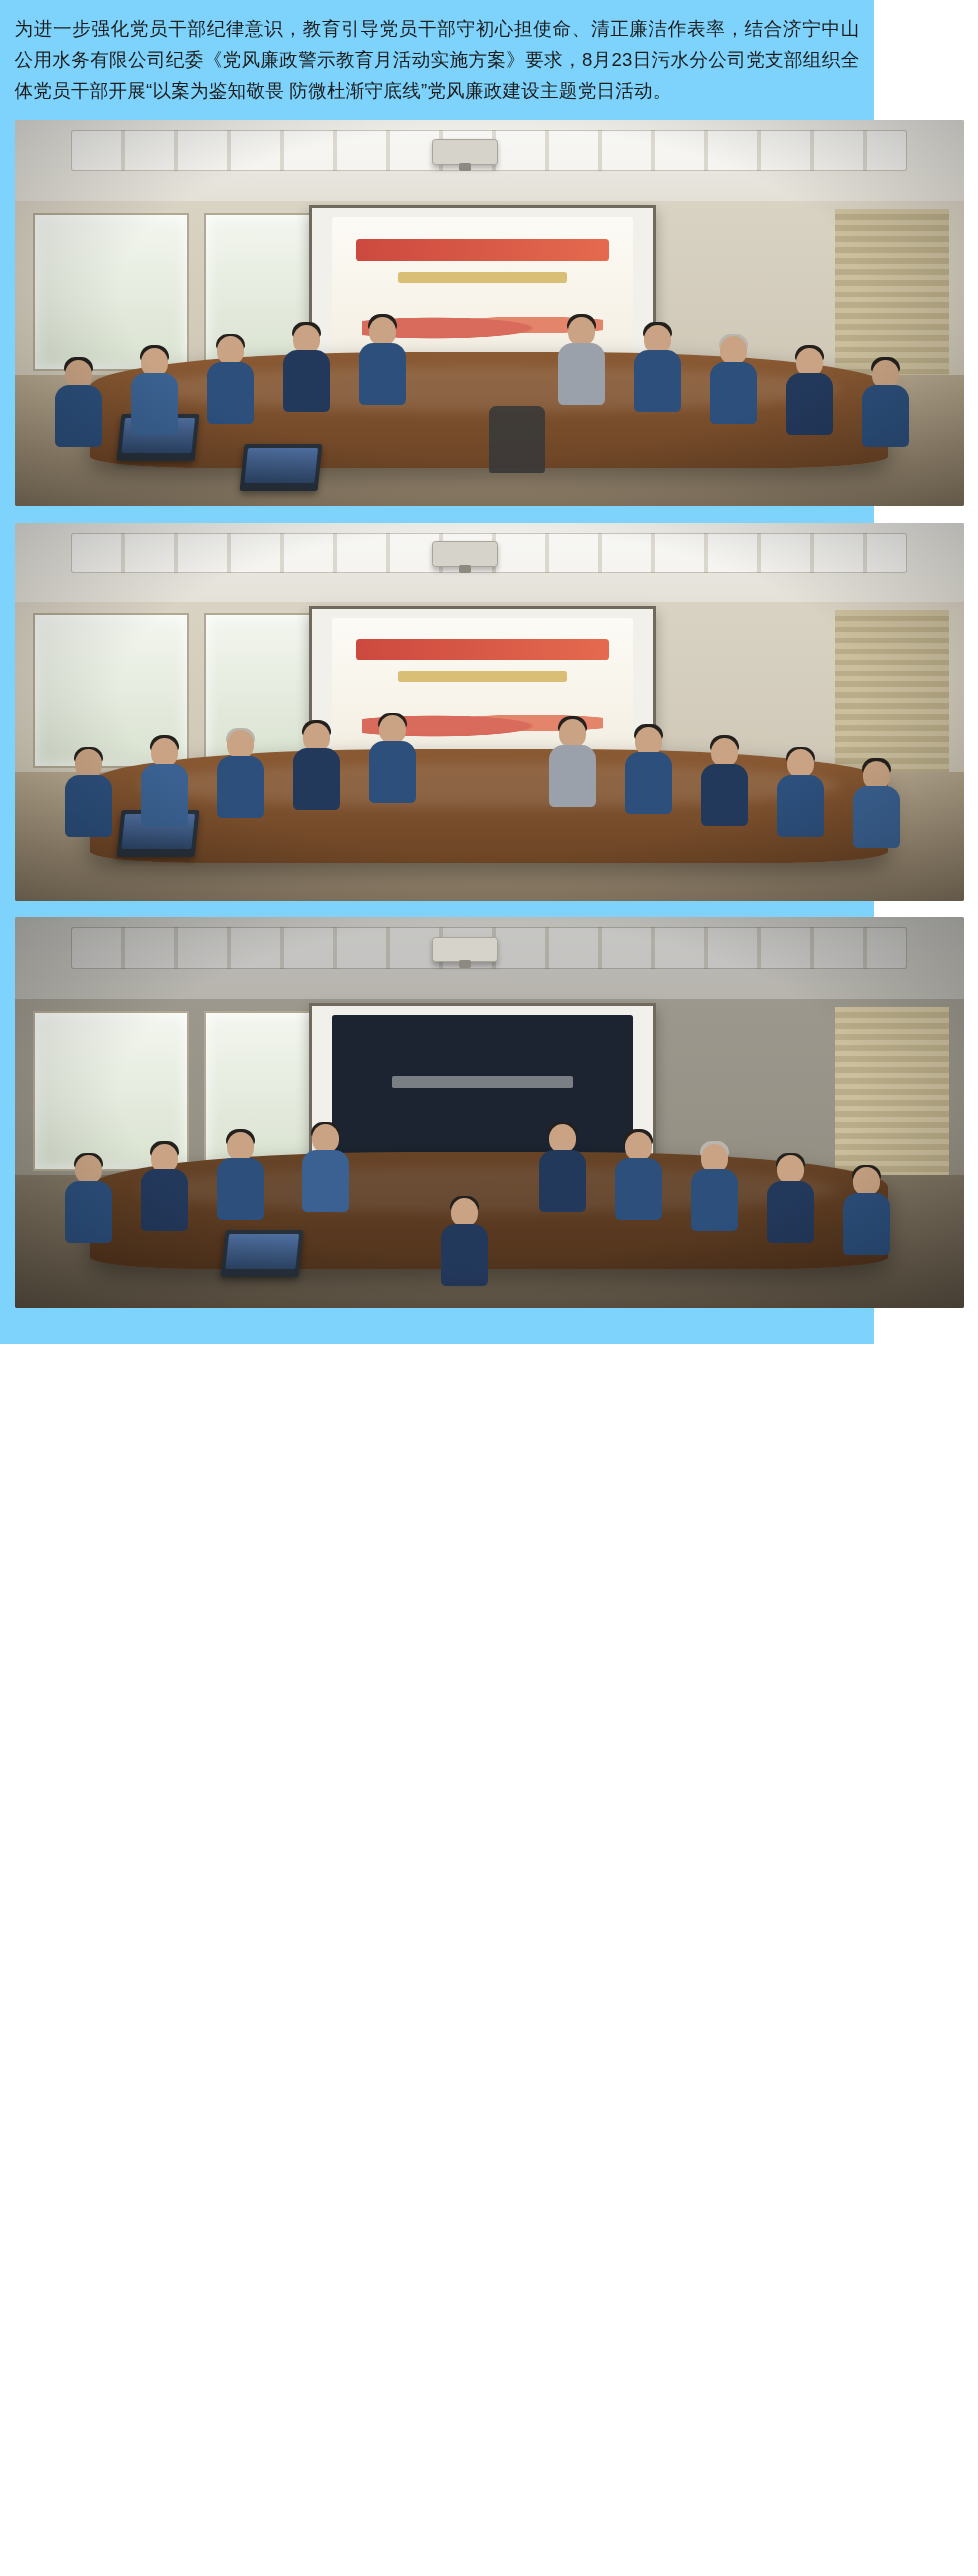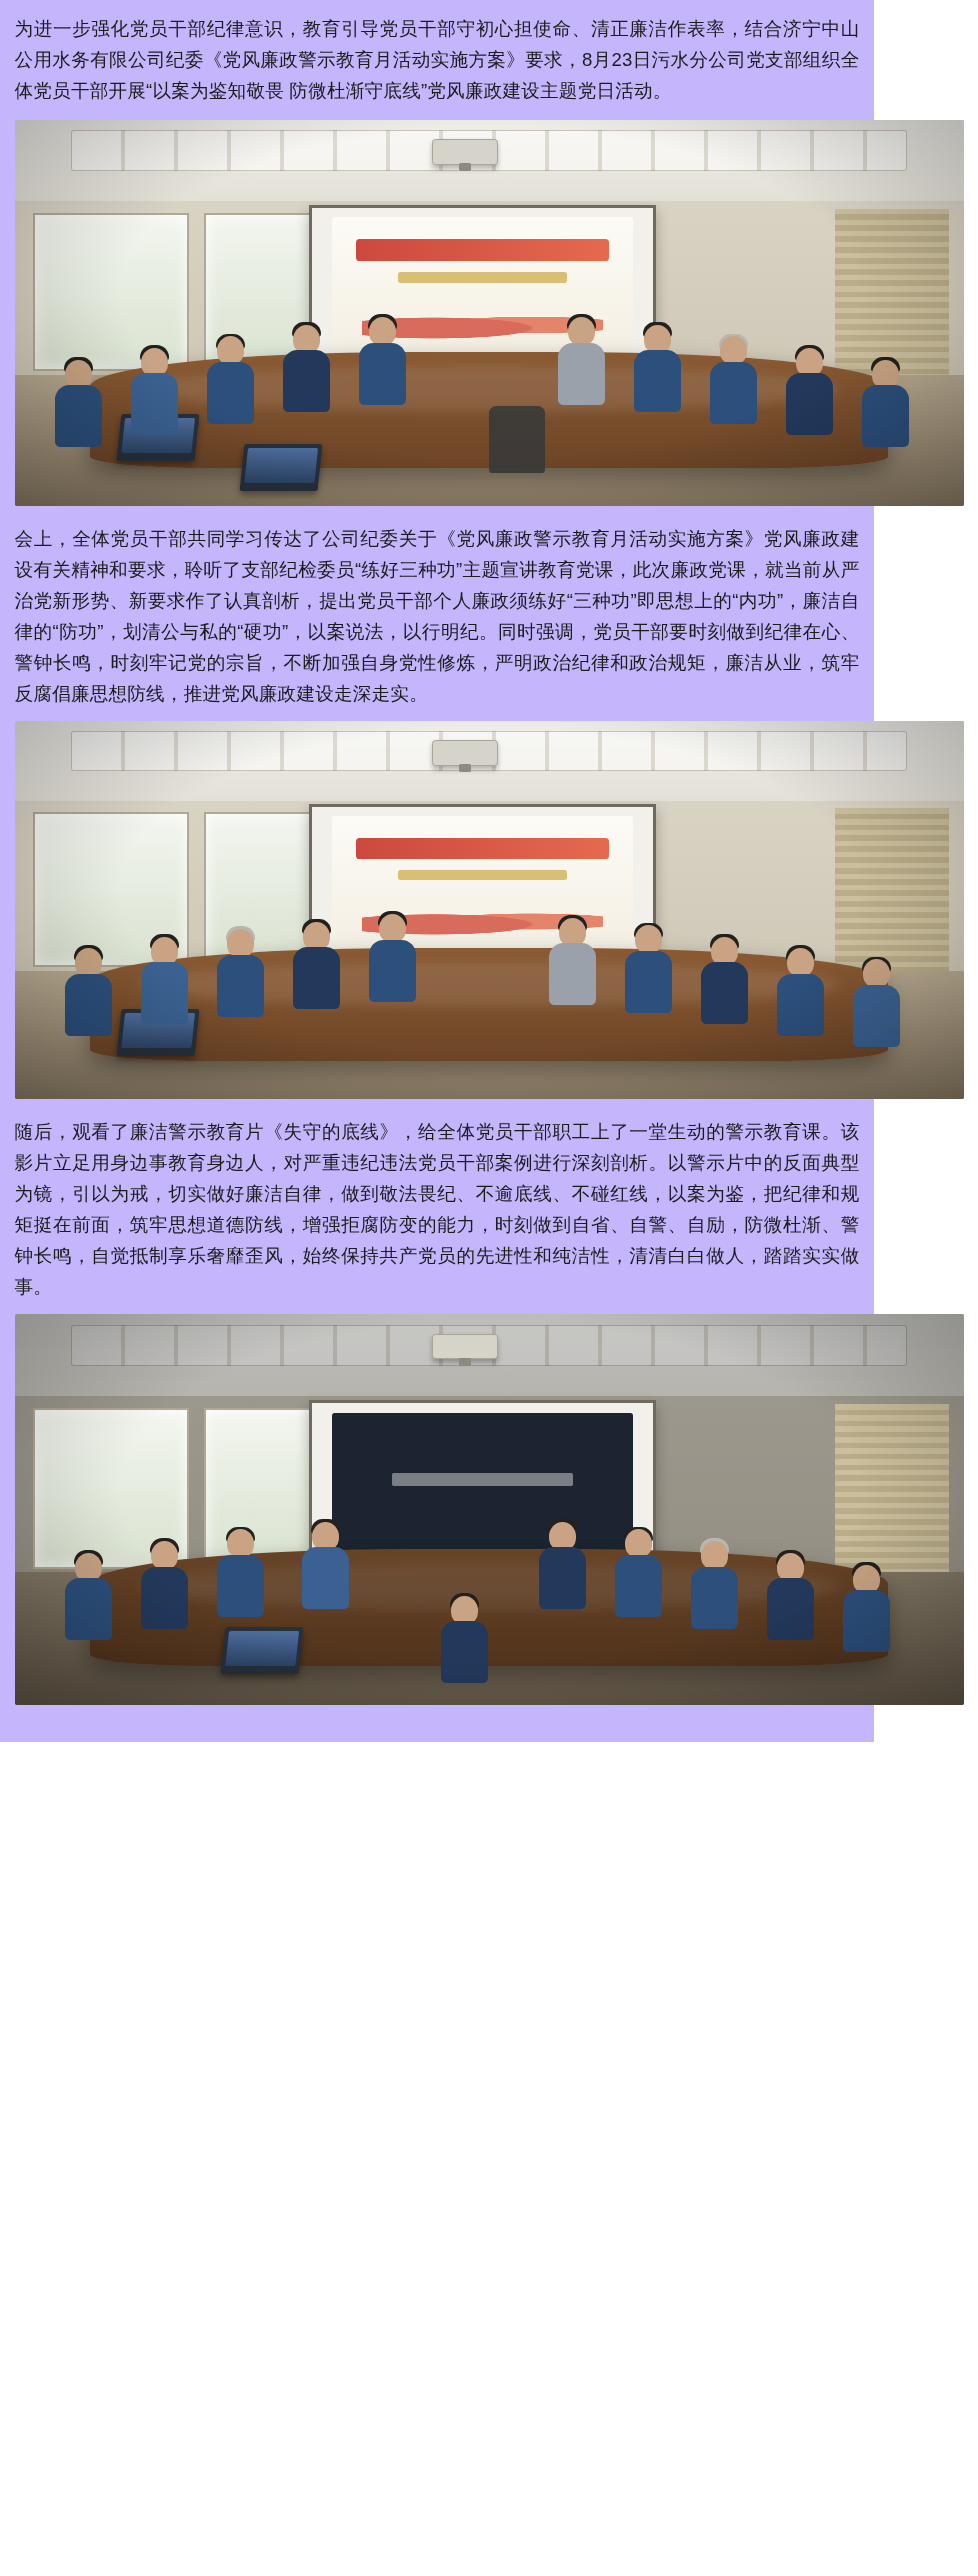--- a/index.html
+++ b/index.html
@@ -8,21 +8,21 @@
     background: #ffffff;
   }
   body {
     font-family: "Liberation Sans", sans-serif;
     width: 978px;
   }
   .page {
     width: 874px;
     box-sizing: border-box;
     padding: 12.7px 14.5px 20px 14.5px;
-    background: #c4b5fd;
+    background: #7dd3fc;
   }
   .para {
     font-size: 18.6px;
     line-height: 31px;
     color: #1c1c1c;
     text-align: justify;
     text-justify: inter-ideograph;
     letter-spacing: 0.2px;
     margin: 0 0 12.7px 0;
     word-break: break-all;
@@ -354,21 +354,20 @@
       <div class="person" style="left:89%; top:62%;">
           <div class="hair"></div>
           <div class="head"></div>
           <div class="body"></div>
         </div>
       <div class="chair" style="left:50%; top:74%;"></div>
       <div class="vignette"></div>
     </div>
   </div>
 
-  <p class="para">会上，全体党员干部共同学习传达了公司纪委关于《党风廉政警示教育月活动实施方案》党风廉政建设有关精神和要求，聆听了支部纪检委员“练好三种功”主题宣讲教育党课，此次廉政党课，就当前从严治党新形势、新要求作了认真剖析，提出党员干部个人廉政须练好“三种功”即思想上的“内功”，廉洁自律的“防功”，划清公与私的“硬功”，以案说法，以行明纪。同时强调，党员干部要时刻做到纪律在心、警钟长鸣，时刻牢记党的宗旨，不断加强自身党性修炼，严明政治纪律和政治规矩，廉洁从业，筑牢反腐倡廉思想防线，推进党风廉政建设走深走实。</p>
 
   <div class="photo p2">
     <div class="scene">
       <div class="ceiling">
           <div class="ceiling-grid"></div>
         </div>
       <div class="projector"></div>
       <div class="backwall"></div>
       <div class="window w1"></div>
       <div class="window w2"></div>
@@ -430,21 +429,20 @@
         </div>
       <div class="person light" style="left:88%; top:63%;">
           <div class="hair"></div>
           <div class="head"></div>
           <div class="body"></div>
         </div>
       <div class="vignette"></div>
     </div>
   </div>
 
-  <p class="para">随后，观看了廉洁警示教育片《失守的底线》，给全体党员干部职工上了一堂生动的警示教育课。该影片立足用身边事教育身边人，对严重违纪违法党员干部案例进行深刻剖析。以警示片中的反面典型为镜，引以为戒，切实做好廉洁自律，做到敬法畏纪、不逾底线、不碰红线，以案为鉴，把纪律和规矩挺在前面，筑牢思想道德防线，增强拒腐防变的能力，时刻做到自省、自警、自励，防微杜渐、警钟长鸣，自觉抵制享乐奢靡歪风，始终保持共产党员的先进性和纯洁性，清清白白做人，踏踏实实做事。</p>
 
   <div class="photo p3">
     <div class="scene dim">
       <div class="ceiling">
           <div class="ceiling-grid"></div>
         </div>
       <div class="projector"></div>
       <div class="backwall"></div>
       <div class="window w1"></div>
       <div class="window w2"></div>

